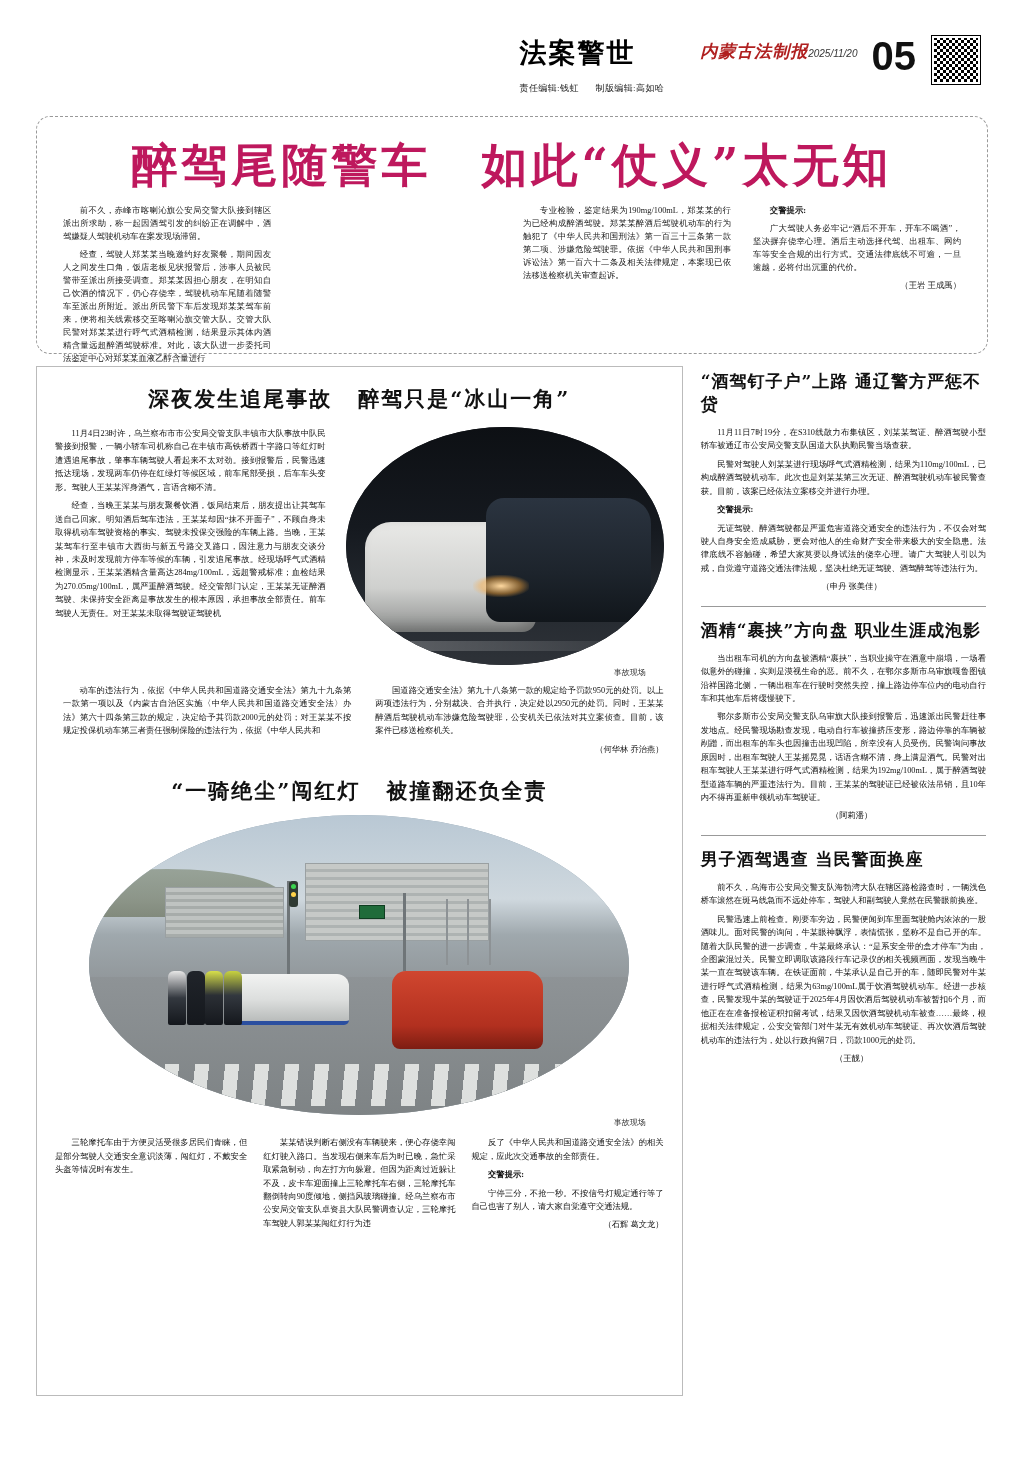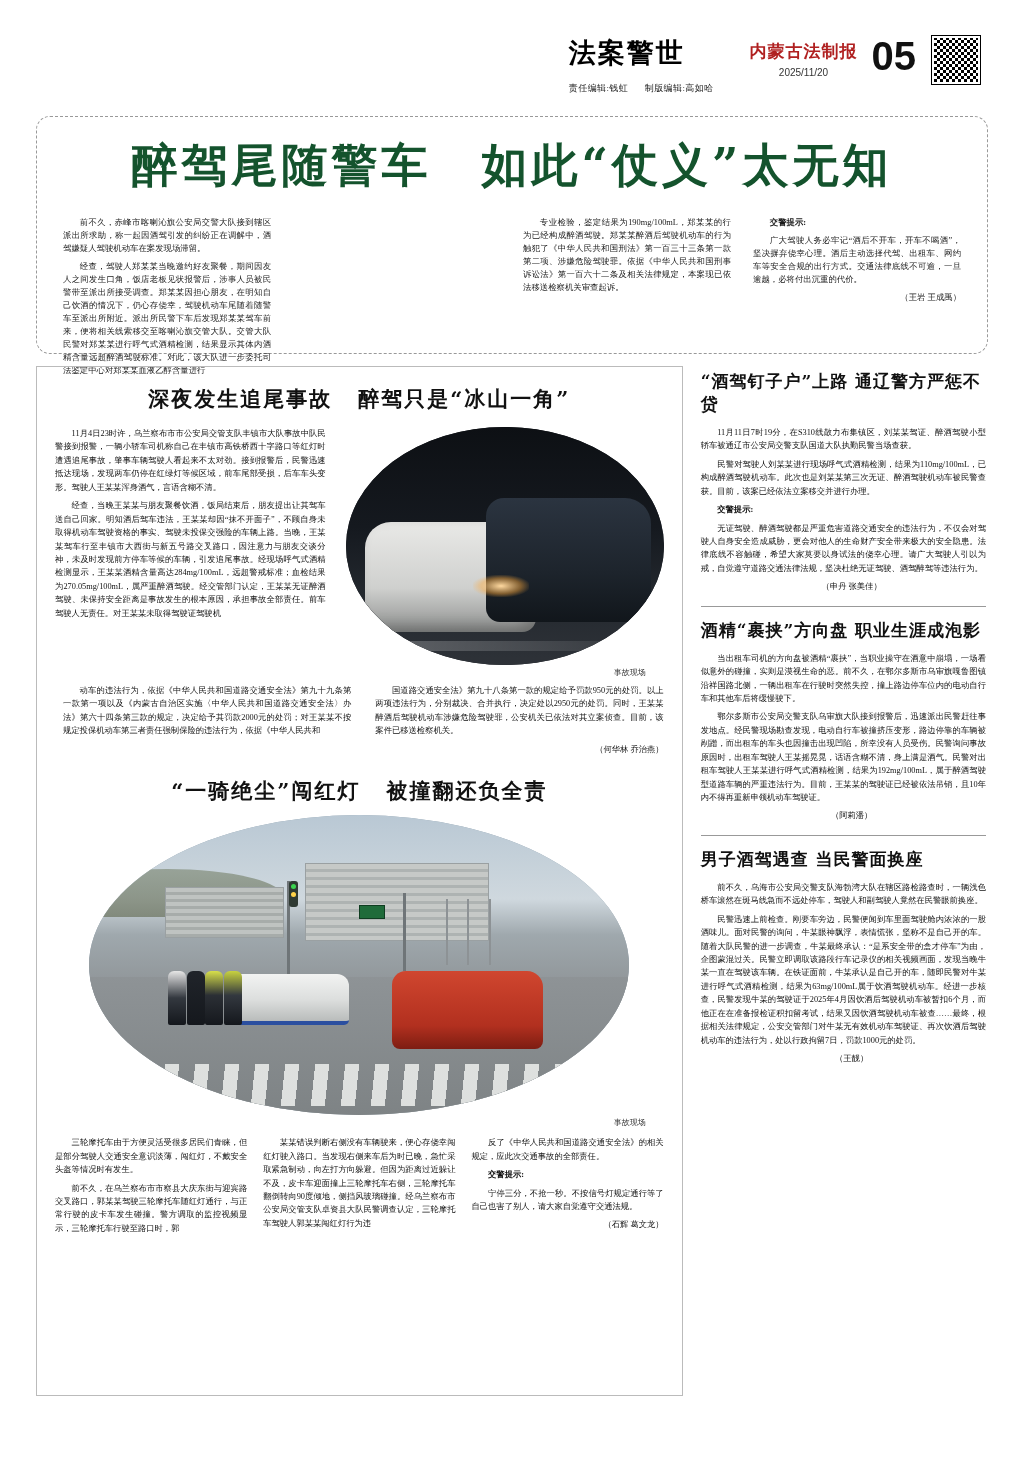--- a/index.html
+++ b/index.html
@@ -47,24 +47,24 @@
   .mast-credits {
     margin-top: 14px;
     font-size: 9px;
     color: #222;
     letter-spacing: .4px;
     white-space: nowrap;
   }
   .mast-credits span { margin-right: 14px; }
   .mast-mid {
     display: flex;
-    flex-direction: column;
     align-items: center;
     margin-right: 14px;
     padding-top: 6px;
+    font-style: italic;
   }
   .mast-paper {
     font-size: 17px;
     font-weight: bold;
     color: #b02020;
     letter-spacing: 1px;
     font-family: "DejaVu Serif", serif;
     white-space: nowrap;
   }
   .mast-date {
@@ -100,22 +100,22 @@
     padding: 18px 26px 14px 26px;
     height: 238px;
   }
   .lead-title {
     text-align: center;
     font-size: 46px;
     font-weight: bold;
     letter-spacing: 4px;
     font-family: "DejaVu Serif", serif;
     line-height: 1.15;
-    margin: 4px 0 24px 0;
-    color: #14532d;
+    margin: 4px 0 12px 0;
+    color: #be185d;
   }
   .lead-cols {
     display: flex;
     gap: 22px;
     font-size: 8.4px;
     line-height: 1.55;
     color: #1a1a1a;
     text-align: justify;
   }
   .lead-cols > div { flex: 1; }
@@ -437,21 +437,20 @@
           <div class="officer o2"></div>
           <div class="officer o3"></div>
           <div class="taxi"></div>
           <div class="zebra"></div>
         </div>
         <div class="photo-cap">事故现场</div>
 
         <div class="bottom-cols">
           <div>
             <p>三轮摩托车由于方便灵活受很多居民们青睐，但是部分驾驶人交通安全意识淡薄，闯红灯，不戴安全头盔等情况时有发生。</p>
-            <p>前不久，在乌兰察布市市察县大庆东街与迎宾路交叉路口，郭某某驾驶三轮摩托车随红灯通行，与正常行驶的皮卡车发生碰撞。警方调取的监控视频显示，三轮摩托车行驶至路口时，郭</p>
           </div>
           <div>
             <p>某某错误判断右侧没有车辆驶来，便心存侥幸闯红灯驶入路口。当发现右侧来车后为时已晚，急忙采取紧急制动，向左打方向躲避。但因为距离过近躲让不及，皮卡车迎面撞上三轮摩托车右侧，三轮摩托车翻倒转向90度倾地，侧挡风玻璃碰撞。经乌兰察布市公安局交管支队卓资县大队民警调查认定，三轮摩托车驾驶人郭某某闯红灯行为违</p>
           </div>
           <div>
             <p>反了《中华人民共和国道路交通安全法》的相关规定，应此次交通事故的全部责任。</p>
             <p class="tip-h">交警提示:</p>
             <p>宁停三分，不抢一秒。不按信号灯规定通行等了自己也害了别人，请大家自觉遵守交通法规。</p>
             <p class="byline">（石辉 葛文龙）</p>
           </div>

